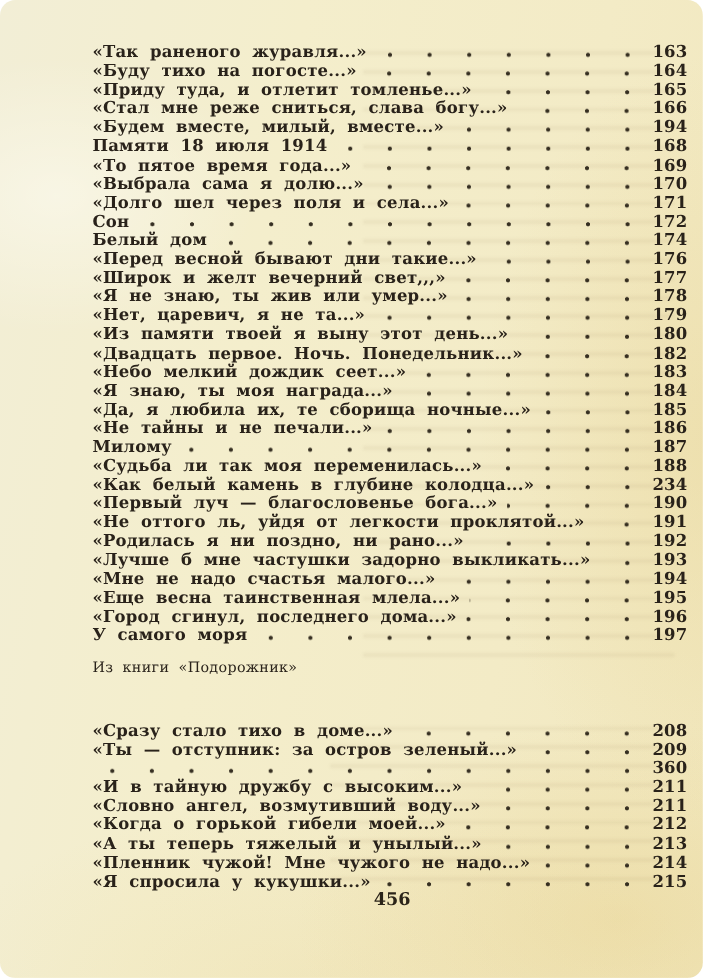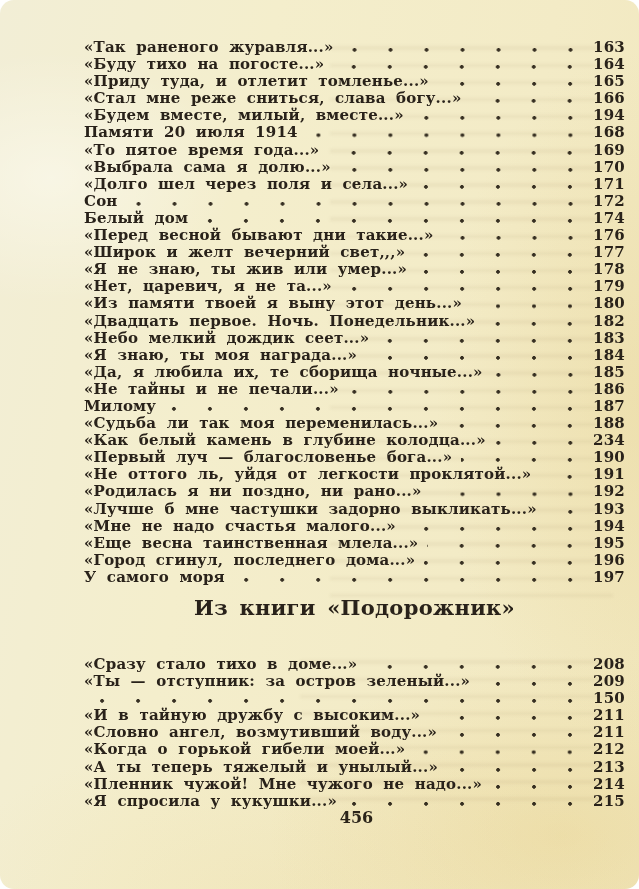--- a/index.html
+++ b/index.html
@@ -67,23 +67,23 @@
     background-size: 36px 100%;
     background-repeat: repeat-x;
     background-position: right center;
   }
   .pagenum {
     flex: 0 0 auto;
     min-width: 29px;
     text-align: right;
   }
   .section-heading {
-    text-align: center;
-    font-size: 21px;
-    font-weight: 700;
+    text-align: left;
+    font-size: 13px;
+    font-weight: 400;
     word-spacing: 4px;
     letter-spacing: .3px;
     margin-top: 13px;
     margin-bottom: 37px;
     height: 20px;
     line-height: 20px;
   }
   .footer {
     position: absolute;
     left: 88px;
@@ -131,21 +131,21 @@
     <span class="pagenum">166</span>
   </div>
 
   <div class="entry">
     <span class="title">«Будем вместе, милый, вместе...»</span>
     <span class="leader"></span>
     <span class="pagenum">194</span>
   </div>
 
   <div class="entry">
-    <span class="title">Памяти 20 июля 1914</span>
+    <span class="title">Памяти 18 июля 1914</span>
     <span class="leader"></span>
     <span class="pagenum">168</span>
   </div>
 
   <div class="entry">
     <span class="title">«То пятое время года...»</span>
     <span class="leader"></span>
     <span class="pagenum">169</span>
   </div>
 
@@ -312,21 +312,21 @@
   </div>
 
   <div class="entry">
     <span class="title">«Ты — отступник: за остров зеленый...»</span>
     <span class="leader"></span>
     <span class="pagenum">209</span>
   </div>
 
   <div class="entry">
     <span class="leader"></span>
-    <span class="pagenum">150</span>
+    <span class="pagenum">360</span>
   </div>
 
   <div class="entry">
     <span class="title">«И в тайную дружбу с высоким...»</span>
     <span class="leader"></span>
     <span class="pagenum">211</span>
   </div>
 
   <div class="entry">
     <span class="title">«Словно ангел, возмутивший воду...»</span>

